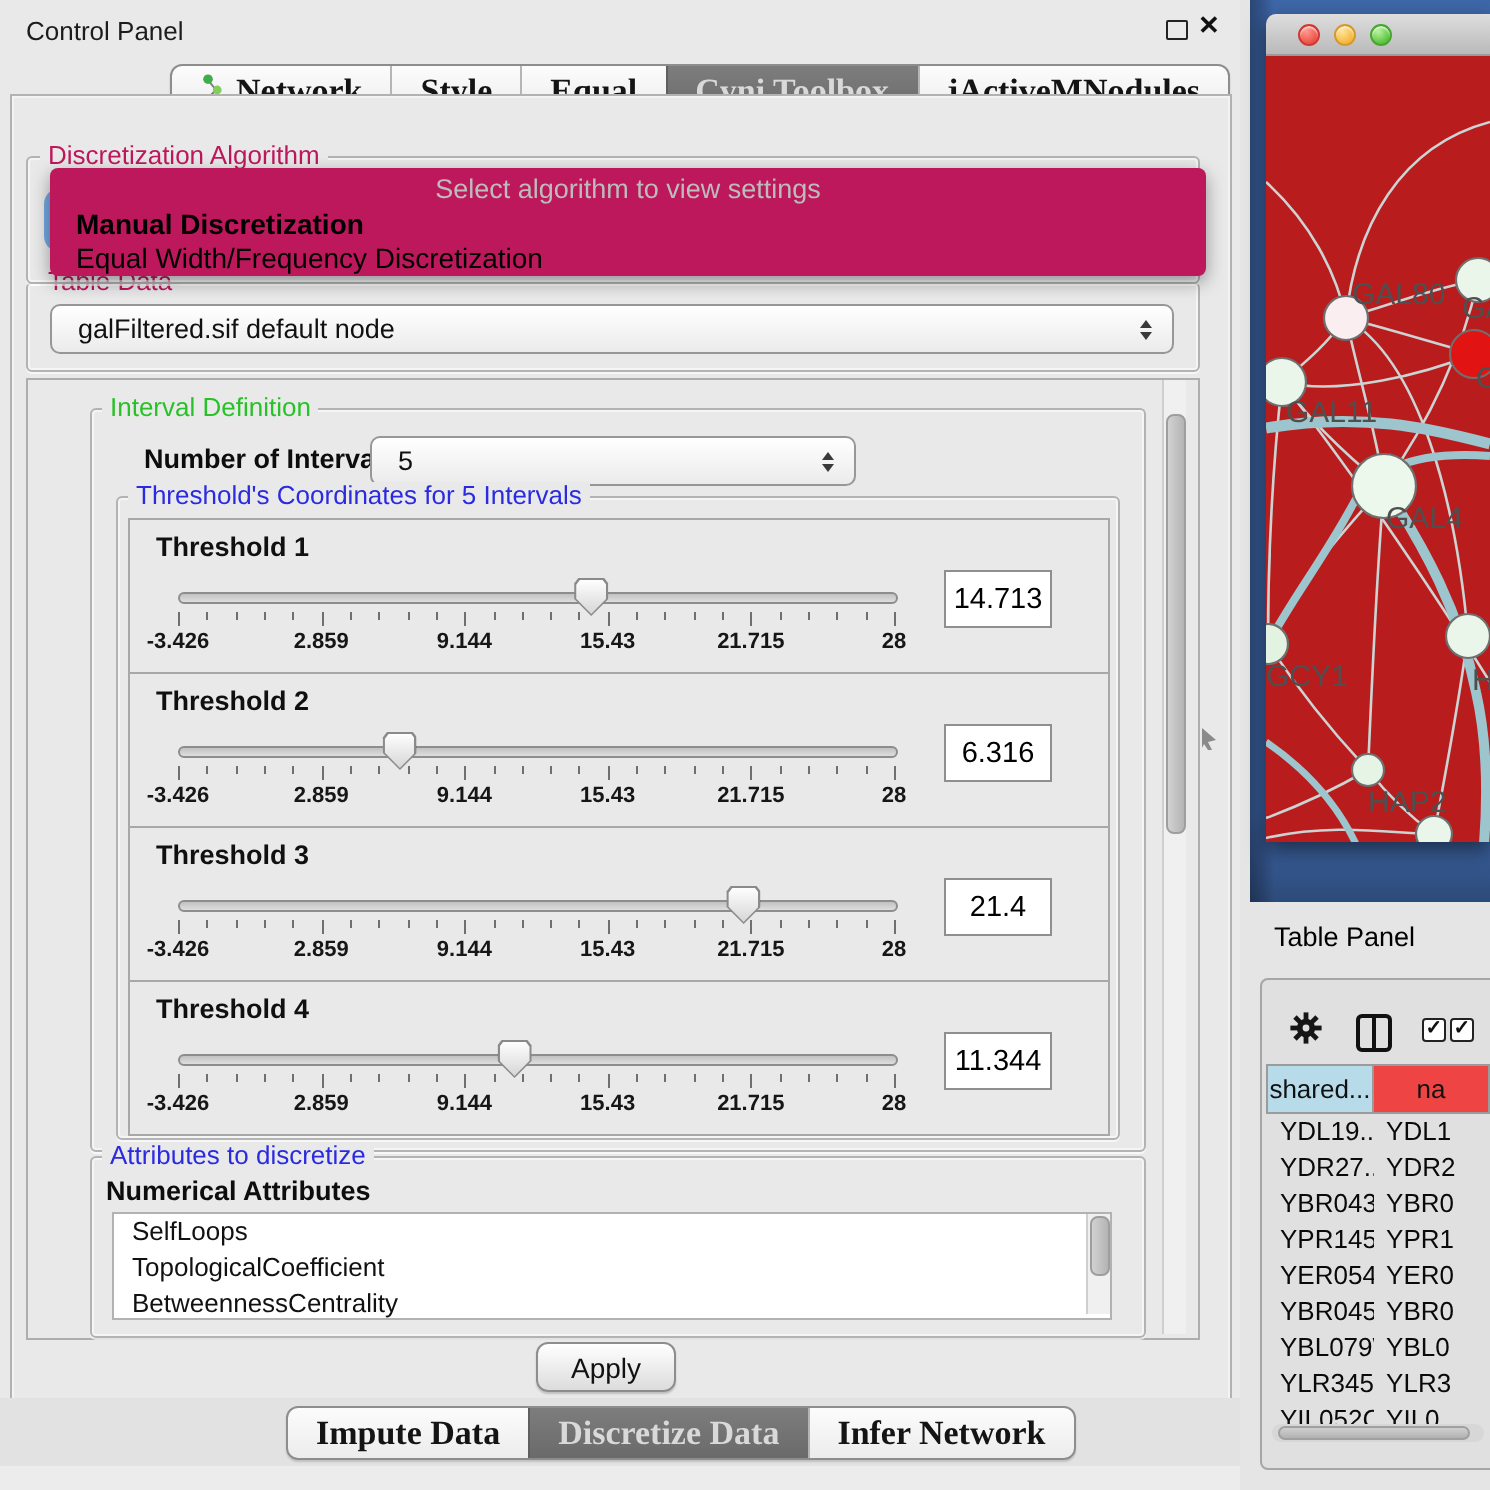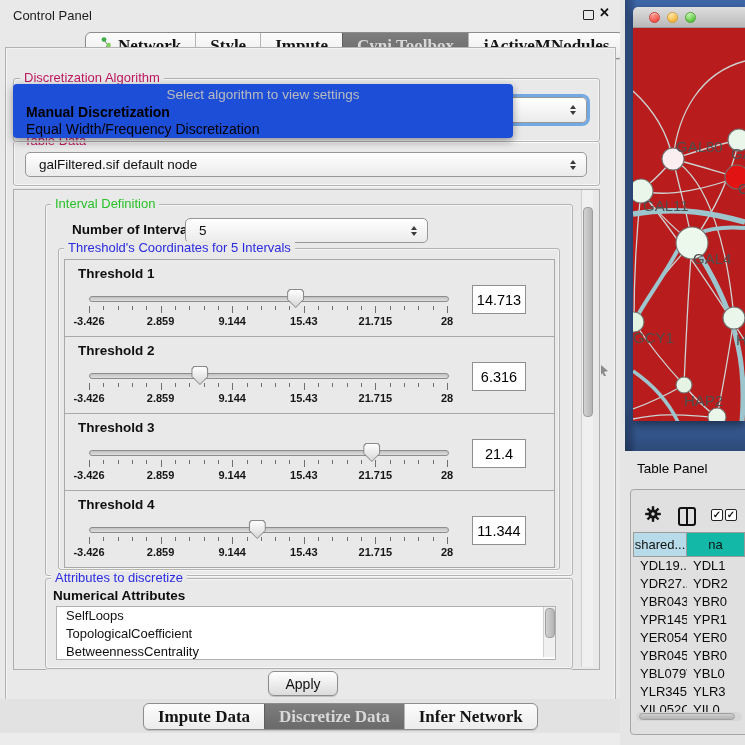--- a/index.html
+++ b/index.html
@@ -32,21 +32,21 @@
   
   .combo{background:linear-gradient(#ffffff,#ebebeb);border:1px solid #979797;border-radius:5px;
          font-size:13.5px;color:#111;display:flex;align-items:center;padding-left:13px;box-sizing:border-box;}
   .spin{position:absolute;right:10px;top:50%;transform:translateY(-50%);display:flex;flex-direction:column;gap:2px;}
   .spin i{display:block;width:0;height:0;border-left:3.5px solid transparent;border-right:3.5px solid transparent;}
   .spin .up{border-bottom:4.5px solid #3a3a3a;}
   .spin .dn{border-top:4.5px solid #3a3a3a;}
   .focusring{box-shadow:0 0 0 3px rgba(94,158,224,.85);}
 
   
-  #algo-popup{left:13px;top:84px;width:500px;height:54px;background:#1d4ed8;border-radius:4px;
+  #algo-popup{left:25px;top:84px;width:578px;height:54px;background:#be185d;border-radius:4px;
               box-shadow:0 3px 9px rgba(0,0,0,.38);z-index:60;}
   #algo-popup .hint{position:absolute;left:0;right:0;top:3px;text-align:center;color:#bcbcbc;font-size:13.5px;}
   #algo-popup .it1{position:absolute;left:13px;top:20px;font-size:14px;font-weight:bold;color:#000;}
   #algo-popup .it2{position:absolute;left:13px;top:37px;font-size:14px;color:#000;}
 
   
   .tpanel{position:absolute;left:64px;width:489px;height:76px;border:1px solid #a8a8a8;background:#e9e9e9;}
   .tpanel .tlab{position:absolute;left:13px;top:6px;font-size:13.5px;font-weight:bold;color:#101010;}
   .track{position:absolute;left:24px;top:36px;width:358px;height:4px;border-radius:3px;
          background:linear-gradient(#c2c2c2,#dedede);border:1px solid #8d8d8d;}
@@ -134,21 +134,21 @@
               <circle cx="4" cy="2.6" r="2.4" fill="#3fae49"></circle>
               <circle cx="8.6" cy="8" r="2.2" fill="#7fcf5a"></circle>
               <circle cx="3.6" cy="12" r="1.9" fill="#3fae49"></circle>
             </svg></span>
           <span>Network</span>
         </div>
         <div class="tab">
           <span>Style</span>
         </div>
         <div class="tab">
-          <span>Impute</span>
+          <span>Equal</span>
         </div>
         <div class="tab sel">
           <span>Cyni Toolbox</span>
         </div>
         <div class="tab">
           <span>jActiveMNodules</span>
         </div>
       </div>
 
     <div class="abs" style="left:5px;top:47px;width:609px;height:652px;border:1px solid #b2b2b2;
@@ -485,21 +485,21 @@
       <circle cx="8" cy="8" r="1.7" fill="#e0e0e0"></circle>
     </svg>
   </div>
   <div id="tp-colicon" class="abs"></div>
   <div id="tp-chk1" class="abs chk">✓</div>
   <div id="tp-chk2" class="abs chk">✓</div>
 
   <div id="tp-table" class="abs">
     <div class="th-row" id="tp-head">
         <div class="th-cell" style="width: 74px; background: rgb(184, 219, 233);">shared...</div>
-        <div class="th-cell" style="width: 80px; background: #14b8a6; border-left: none;">na</div>
+        <div class="th-cell" style="width: 80px; background: #ef4444; border-left: none;">na</div>
       </div>
     <div id="tp-rows">
         <div class="td-row">
           <div class="td-cell" style="width: 74px; padding-left: 7px;">YDL19...</div>
           <div class="td-cell" style="width: 80px; padding-left: 6px;">YDL1</div>
         </div>
         <div class="td-row">
           <div class="td-cell" style="width: 74px; padding-left: 7px;">YDR27...</div>
           <div class="td-cell" style="width: 80px; padding-left: 6px;">YDR2</div>
         </div>

